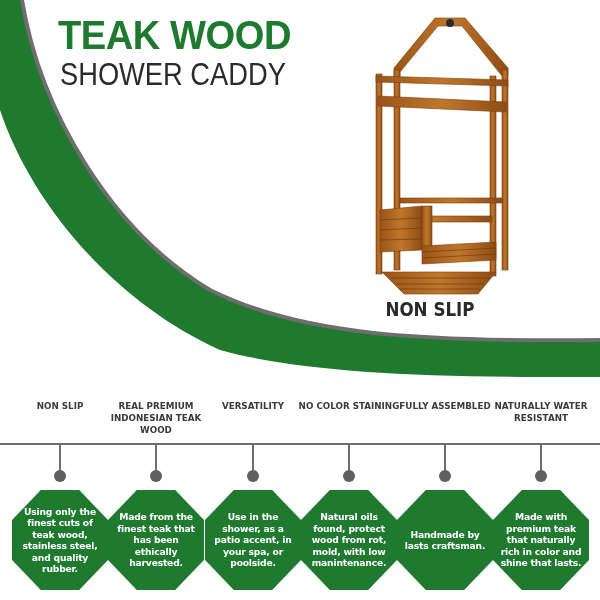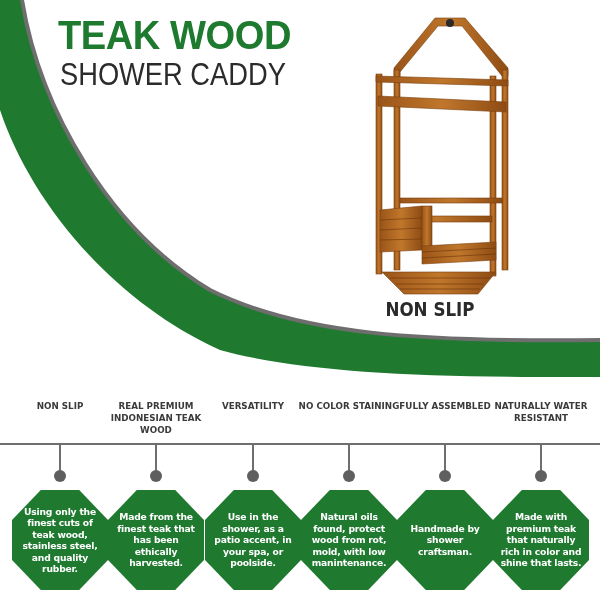--- a/index.html
+++ b/index.html
@@ -115,21 +115,21 @@
     <div class="octagon">
       <div class="octagon-text">Natural oils found, protect wood from rot, mold, with low manintenance.</div>
     </div>
   </div>
 
   <div class="feature" style="left:395px;">
     <div class="feature-label">FULLY ASSEMBLED</div>
     <div class="connector"></div>
     <div class="dot"></div>
     <div class="octagon">
-      <div class="octagon-text">Handmade by shower craftsman.</div>
+      <div class="octagon-text">Handmade by lasts craftsman.</div>
     </div>
   </div>
 
   <div class="feature" style="left:491px;">
     <div class="feature-label">NATURALLY WATER RESISTANT</div>
     <div class="connector"></div>
     <div class="dot"></div>
     <div class="octagon">
       <div class="octagon-text">Made with premium teak that naturally rich in color and shine that lasts.</div>
     </div>

